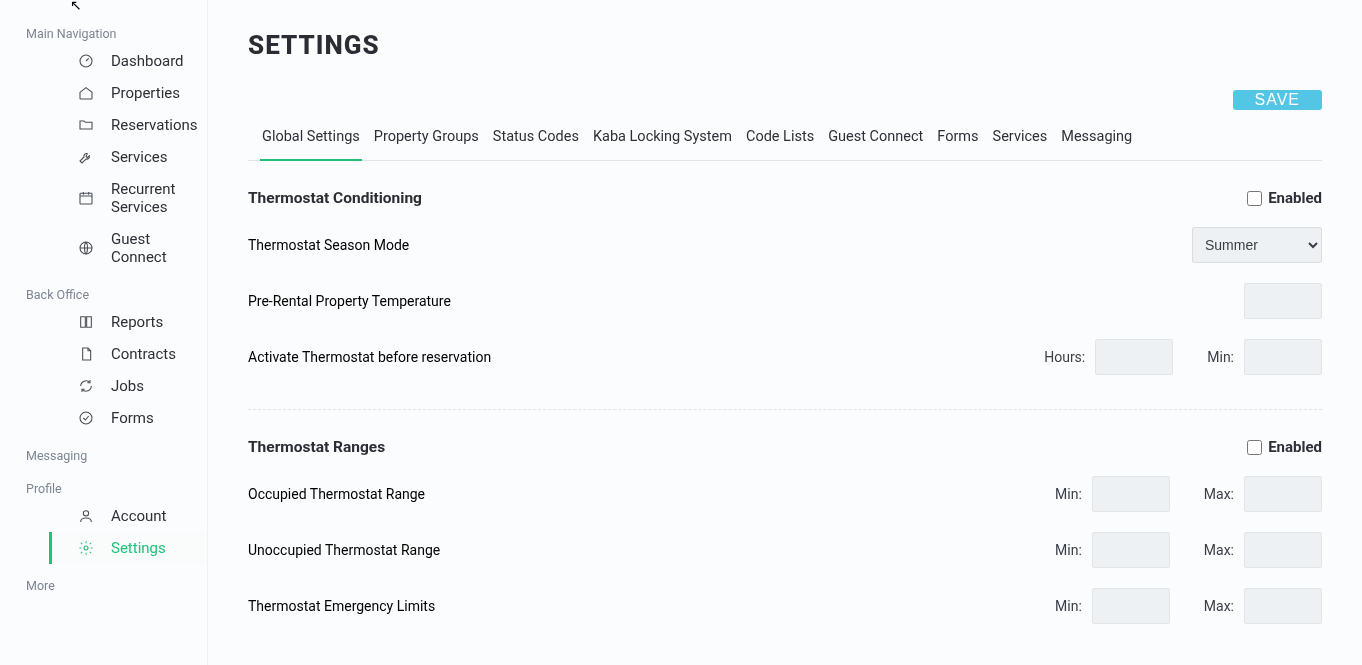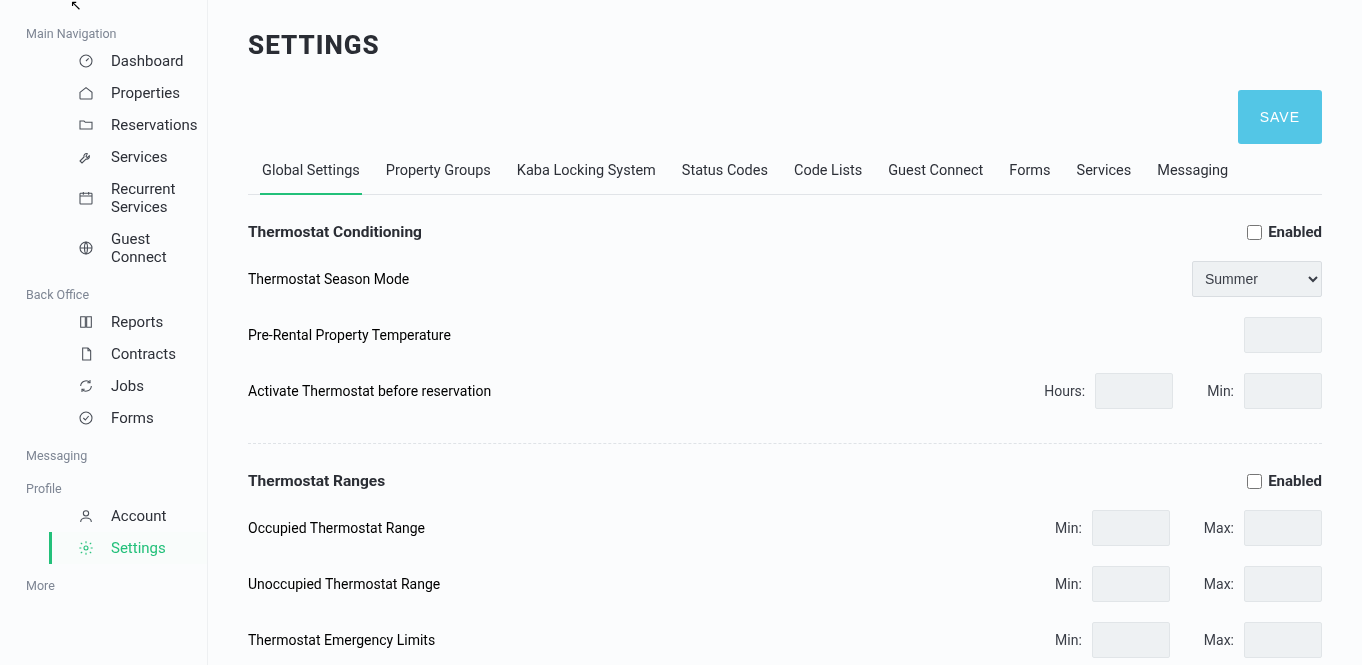--- a/index.html
+++ b/index.html
@@ -69,30 +69,30 @@
   }
   .save-row {
     display: flex;
     justify-content: flex-end;
     margin-bottom: 8px;
   }
   .save-btn {
     background: #53c6e6;
     color: #fff;
     border: none;
-    padding: 19px 22px;
-    font-size: 14px;
+    padding: 1px 22px;
+    font-size: 16px;
     letter-spacing: 1px;
     border-radius: 3px;
     cursor: pointer;
   }
 
   .tabs {
     display: flex;
-    gap: 22px;
+    gap: 10px;
     border-bottom: 1px solid #e1e4e8;
     padding-left: 12px;
   }
   .tab {
     padding: 10px 2px 14px 2px;
     font-size: 14.5px;
     color: #2d3038;
     cursor: pointer;
     border-bottom: 2px solid transparent;
     margin-bottom: -1px;
@@ -303,22 +303,22 @@
   <main class="main">
     <h1 class="page-title">SETTINGS</h1>
 
     <div class="save-row">
       <button class="save-btn">SAVE</button>
     </div>
 
     <div class="tabs">
       <div class="tab active">Global Settings</div>
       <div class="tab">Property Groups</div>
+      <div class="tab">Status Codes</div>
       <div class="tab">Kaba Locking System</div>
-      <div class="tab">Status Codes</div>
       <div class="tab">Code Lists</div>
       <div class="tab">Guest Connect</div>
       <div class="tab">Forms</div>
       <div class="tab">Services</div>
       <div class="tab">Messaging</div>
     </div>
 
     <div class="section">
       <div class="section-head">
         <div class="section-title">Thermostat Conditioning</div>

